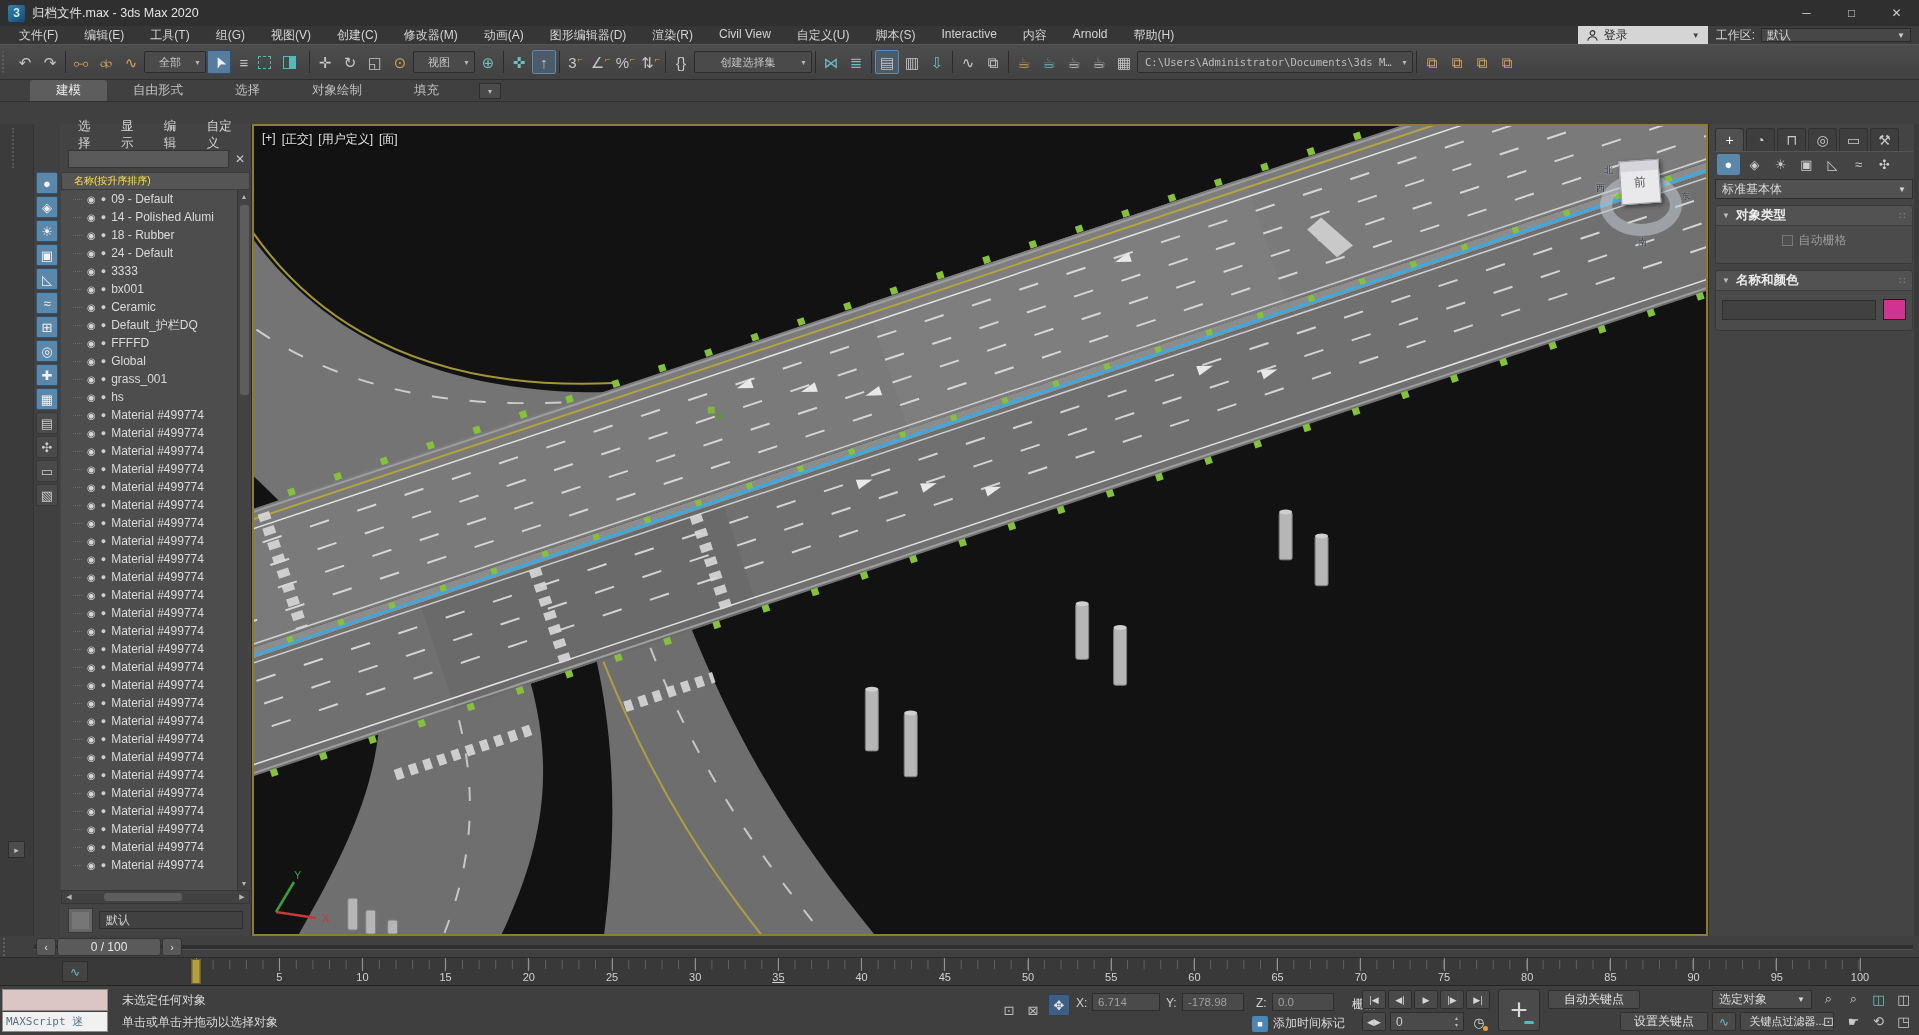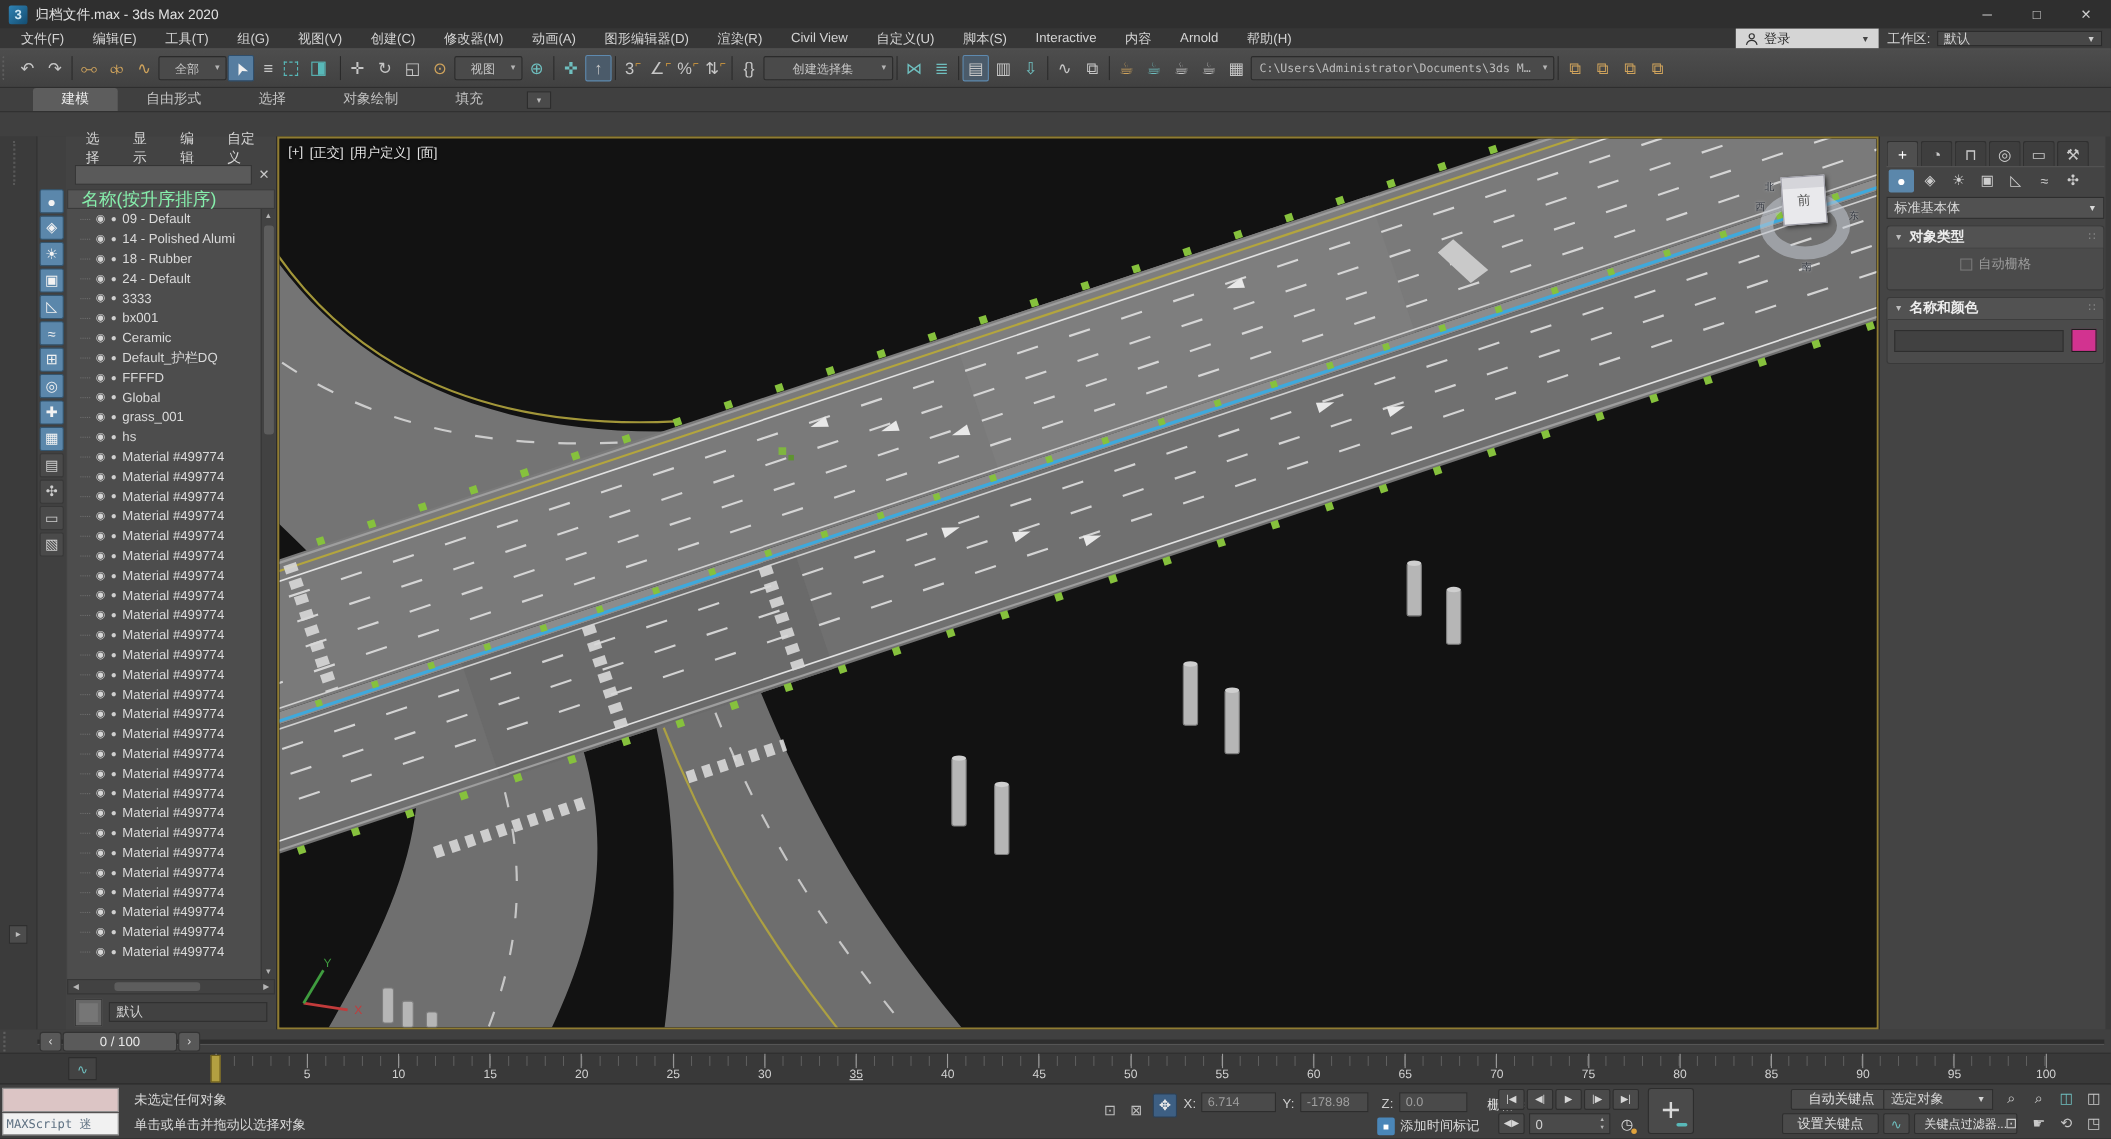--- a/index.html
+++ b/index.html
@@ -59,21 +59,21 @@
   #expl-collapse { position:absolute; bottom:78px; left:8px; width:17px; height:17px; background:#4c4c4c; border:1px solid #2c2c2c; color:#bdbdbd; font-size:9px; display:flex; align-items:center; justify-content:center; }
   #expl-icons { width:26px; padding-top:48px; display:flex; flex-direction:column; align-items:center; gap:2px; background:#404040; }
   .fico { width:22px; height:22px; display:flex; align-items:center; justify-content:center; font-size:13px; color:#cdcdcd; border-radius:2px; background:#4a4a4a; border:1px solid #383838; }
   .fico.on { background:#5b87ab; border-color:#33556f; color:#f2f2f2; }
   #expl-content { flex:1; display:flex; flex-direction:column; min-width:0; }
   #expl-menus { height:22px; display:flex; align-items:center; padding-left:8px; }
   .xmenu { padding:0 10px; font-size:12.5px; color:#d6d6d6; }
   #expl-search-row { height:26px; display:flex; align-items:center; padding:0 6px 0 8px; gap:6px; }
   #expl-search { flex:1; height:18px; background:#5a5a5a; border:1px solid #343434; }
   #expl-clear { color:#c9c9c9; font-size:12px; }
-  #expl-header { height:18px; background:#555; border:1px solid #3a3a3a; display:flex; align-items:center; padding-left:12px; font-size:16px; color:#86efac; margin:0 1px; }
+  #expl-header { height:18px; background:#555; border:1px solid #3a3a3a; display:flex; align-items:center; padding-left:12px; font-size:10px; color:#fde047; margin:0 1px; }
   #expl-list { flex:1; background:#4d4d4d; overflow:hidden; position:relative; margin:0 1px; }
   .xrow { height:18px; display:flex; align-items:center; gap:5px; padding-left:12px; }
   .xrow .tree { width:9px; border-top:1px dotted #6e6e6e; }
   .xrow .eye { font-size:10px; color:#d6d6d6; }
   .xrow .frz { font-size:9px; color:#cfcfcf; }
   .xrow .xlbl { font-size:12px; color:#dadada; white-space:nowrap; }
   #expl-vscroll { position:absolute; right:0; top:0; bottom:0; width:13px; background:#424242; border-left:1px solid #363636; display:flex; flex-direction:column; align-items:center; }
   #expl-vscroll .sbtn { height:13px; width:13px; font-size:7px; color:#b5b5b5; display:flex; align-items:center; justify-content:center; }
   #vthumb { width:9px; height:190px; background:#5d5d5d; border-radius:3px; margin-top:2px; }
   #expl-hscroll { height:14px; margin:0 1px; background:#424242; border:1px solid #363636; display:flex; align-items:center; }
@@ -1123,21 +1123,21 @@
     <div id="frame-field">
       <span>0</span>
       <span id="frame-spin">
           <span>▴</span>
           <span>▾</span>
         </span>
     </div>
     <span class="sico" id="clock-btn">◷</span>
     <div id="bigkey">+</div>
 
-    <span class="skbtn" style="left:1628px;top:4px;width:92px">自动关键点</span>
+    <span class="skbtn" style="left:1548px;top:4px;width:92px">自动关键点</span>
     <div id="selset-dd">
       <span>选定对象</span>
         <span class="dd">▼</span>
     </div>
     <span class="skbtn" style="left:1620px;top:26px;width:88px">设置关键点</span>
     <span class="skbtn" style="left:1712px;top:26px;width:24px;color:#6fbfbf">∿</span>
     <span class="skbtn" style="left:1740px;top:26px;width:94px;font-size:11px">关键点过滤器...</span>
 
     <div id="nav-cluster">
 

